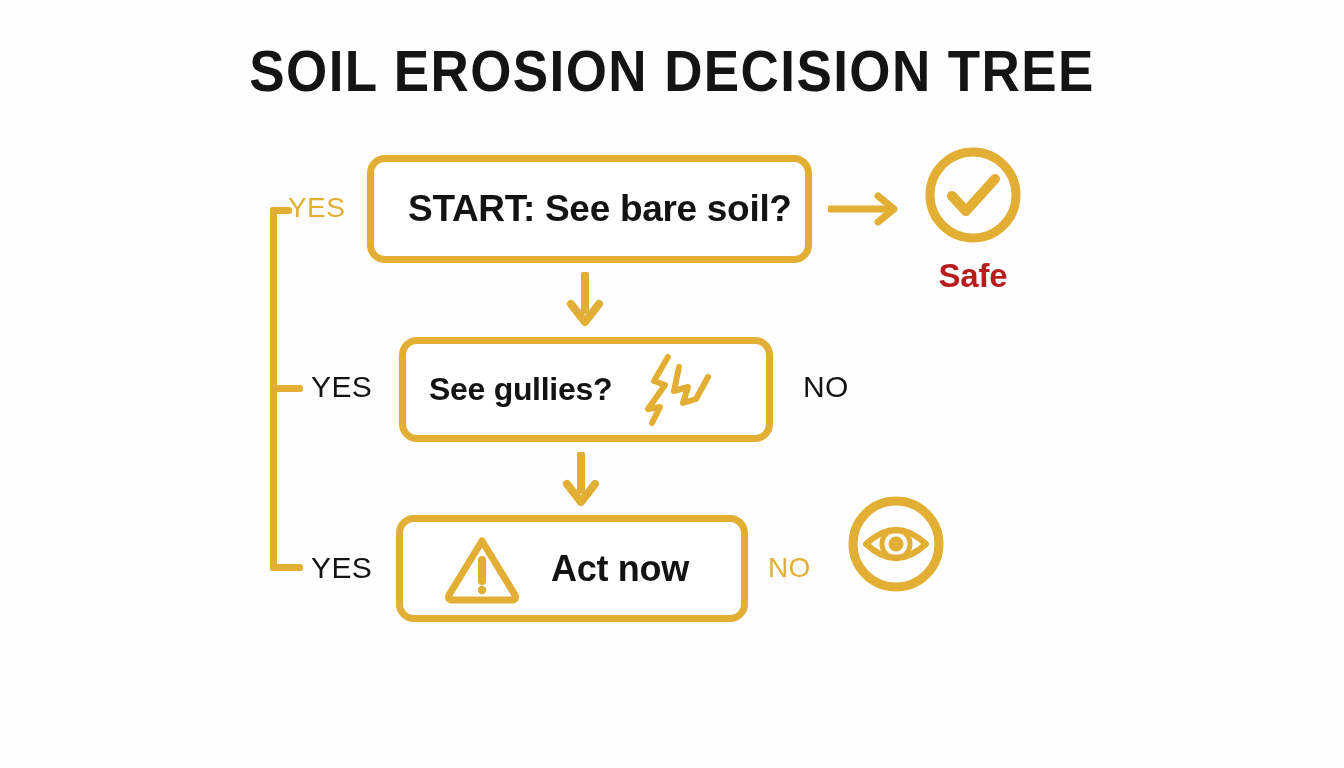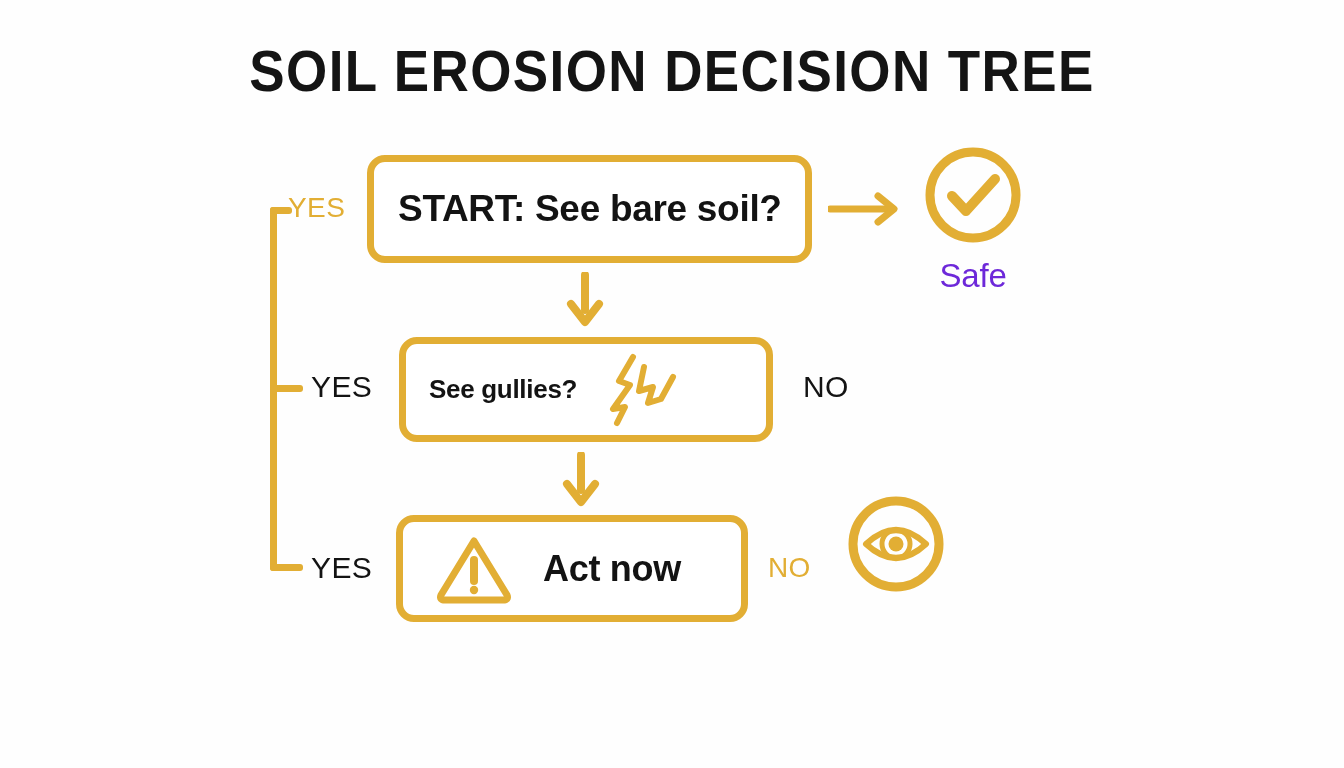--- a/index.html
+++ b/index.html
@@ -48,35 +48,35 @@
   .node-label {
     font-family: "Liberation Sans", sans-serif;
     font-weight: 700;
     color: #131313;
     white-space: nowrap;
   }
 
   #box-start {
     left: 367px; top: 155px;
     width: 445px; height: 108px;
-    padding-left: 24px;
+    padding-left: 34px;
   }
   #box-start .node-label { font-size: 37px; letter-spacing: -0.3px; }
 
   #box-gullies {
     left: 399px; top: 337px;
     width: 374px; height: 105px;
     padding-left: 23px;
   }
-  #box-gullies .node-label { font-size: 26px; letter-spacing: -0.3px; }
+  #box-gullies .node-label { font-size: 32px; letter-spacing: -0.3px; }
 
   #box-act {
     left: 396px; top: 515px;
     width: 352px; height: 107px;
-    padding-left: 30px;
+    padding-left: 38px;
   }
   #box-act .node-label { font-size: 36px; letter-spacing: -0.3px; margin-left: 28px; }
 
   
   .edge-label {
     position: absolute;
     font-family: "Liberation Sans", sans-serif;
     font-weight: 400;
     white-space: nowrap;
   }
@@ -113,22 +113,22 @@
   #arrow-down-2 { left: 558px; top: 452px; }
   #arrow-right-1 { left: 828px; top: 188px; }
 
   
   .outcome {
     position: absolute;
     text-align: center;
   }
   .outcome-caption {
     font-family: "Liberation Sans", sans-serif;
-    font-weight: 400;
-    color: #6d28d9;
+    font-weight: 700;
+    color: #b91c1c;
     white-space: nowrap;
   }
   #outcome-safe { left: 880px; top: 143px; width: 186px; }
   #outcome-safe .outcome-caption { font-size: 33px; margin-top: 6px; letter-spacing: -0.2px; }
   #outcome-monitor { left: 800px; top: 492px; width: 192px; }
   #outcome-monitor .outcome-caption { font-size: 33px; margin-top: 6px; letter-spacing: -0.2px; }
 
   .icon-inline { display: inline-block; vertical-align: middle; }
 </style>
 </head>

